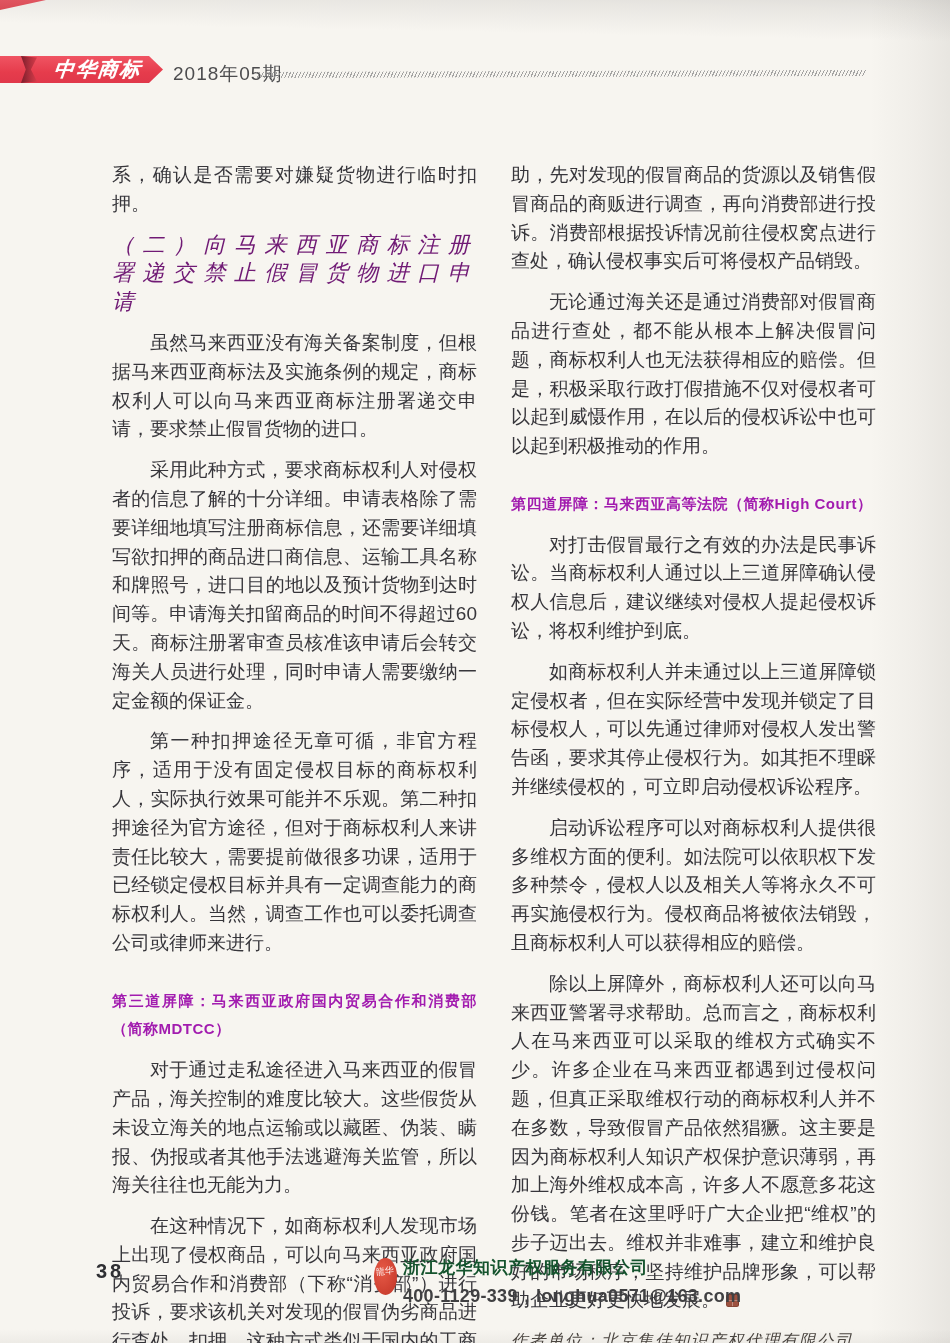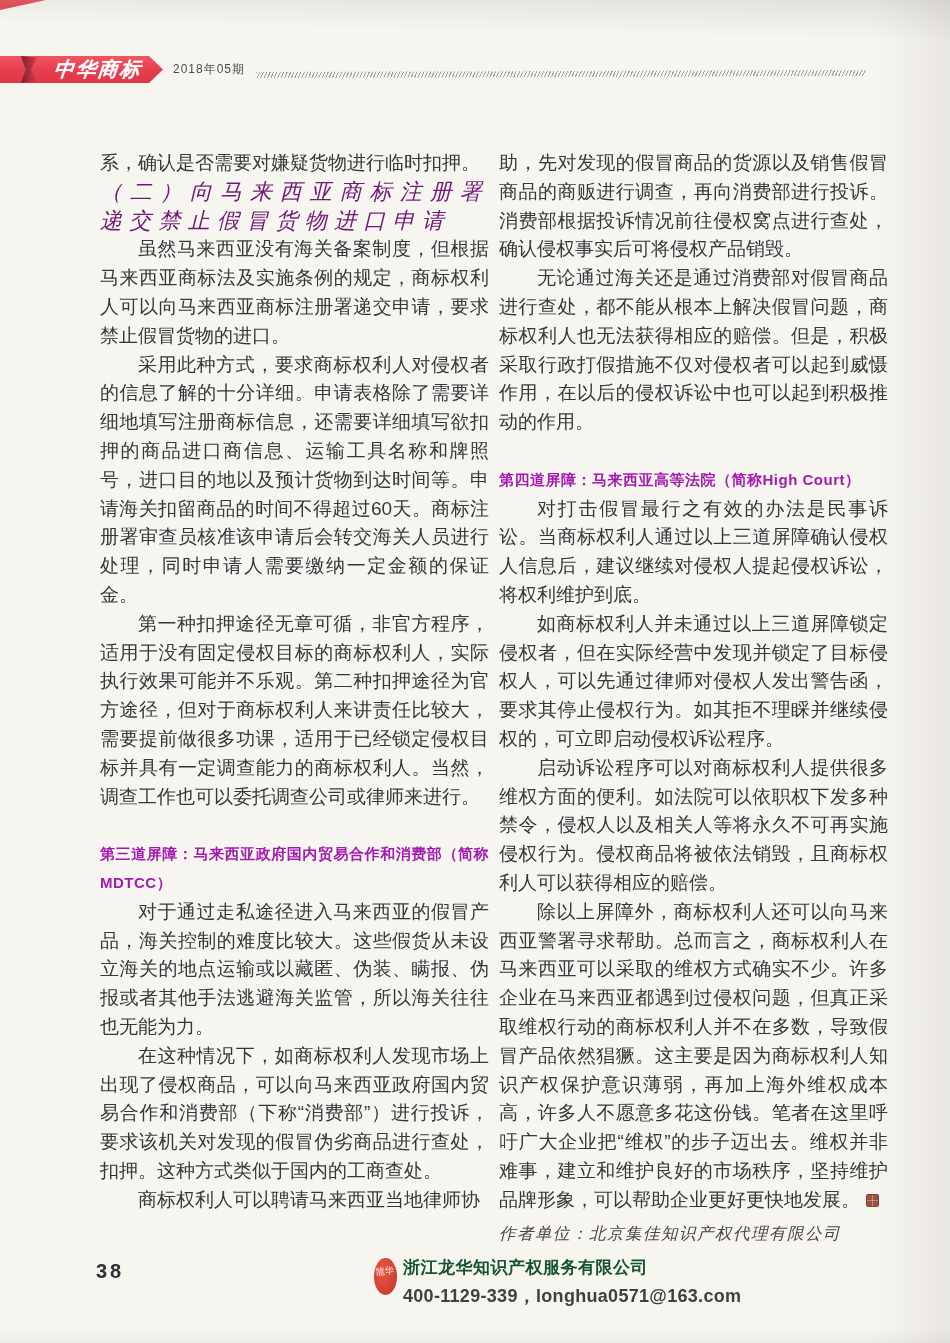--- a/index.html
+++ b/index.html
@@ -46,37 +46,37 @@
   .brand{
     position:absolute;left:50px;top:0;width:96px;height:27px;
     color:#ffffff;line-height:26px;text-align:center;
     font-family:"Liberation Serif", serif;font-style:italic;font-weight:700;
     font-size:20px;letter-spacing:2px;transform:skewX(-6deg);
     text-shadow:0 0 1px rgba(255,255,255,.6);
     white-space:nowrap;
   }
   .issue{
     position:absolute;left:173px;top:61px;
-    font-size:12px;color:#4c4c4e;letter-spacing:1px;
+    font-size:19px;color:#4c4c4e;letter-spacing:1px;
   }
   .hatch-line{
     position:absolute;left:256px;top:71px;width:610px;height:6px;
     background:repeating-linear-gradient(115deg,#8f8f8f 0 1px,rgba(0,0,0,0) 1px 3.1px);
     opacity:.8;transform:rotate(-0.18deg);
   }
 
   
   .col{
     position:absolute;top:149px;width:389px;
     font-size:19px;line-height:28.8px;color:#37363b;
     text-align:justify;
   }
   .col-left{left:100px;}
   .col-right{left:499px;}
-  .col p{margin:0;text-indent:2em;}
+  .col p{margin:12px;text-indent:2em;}
   .col p.noindent{text-indent:0;}
   .kai-sub{
     font-family:"Liberation Serif", serif;font-style:italic;
     letter-spacing:.33em;color:#701a75;font-size:22px;
     text-indent:0 !important;
   }
   .red-heading{
     color:#a21caf;font-weight:700;font-size:15px;
     text-indent:0 !important;margin-top:28.8px !important;
     letter-spacing:.5px;

